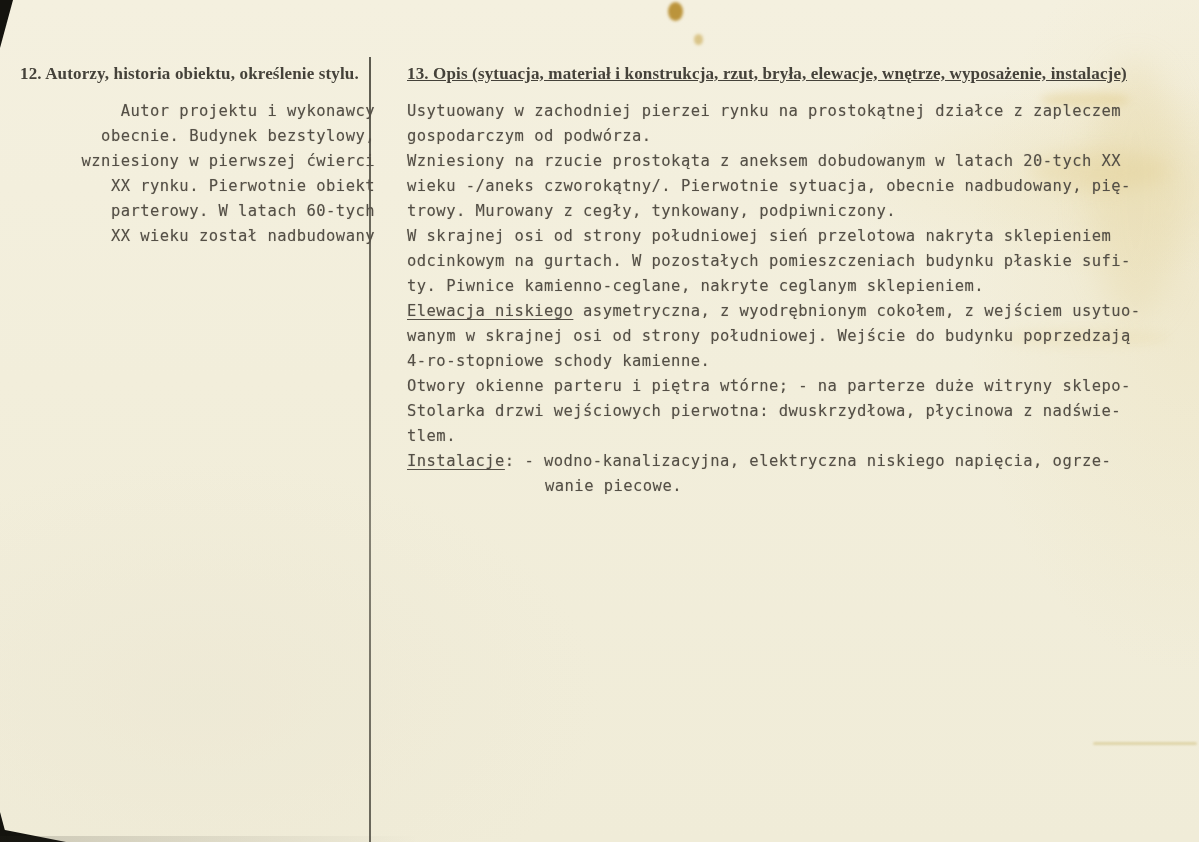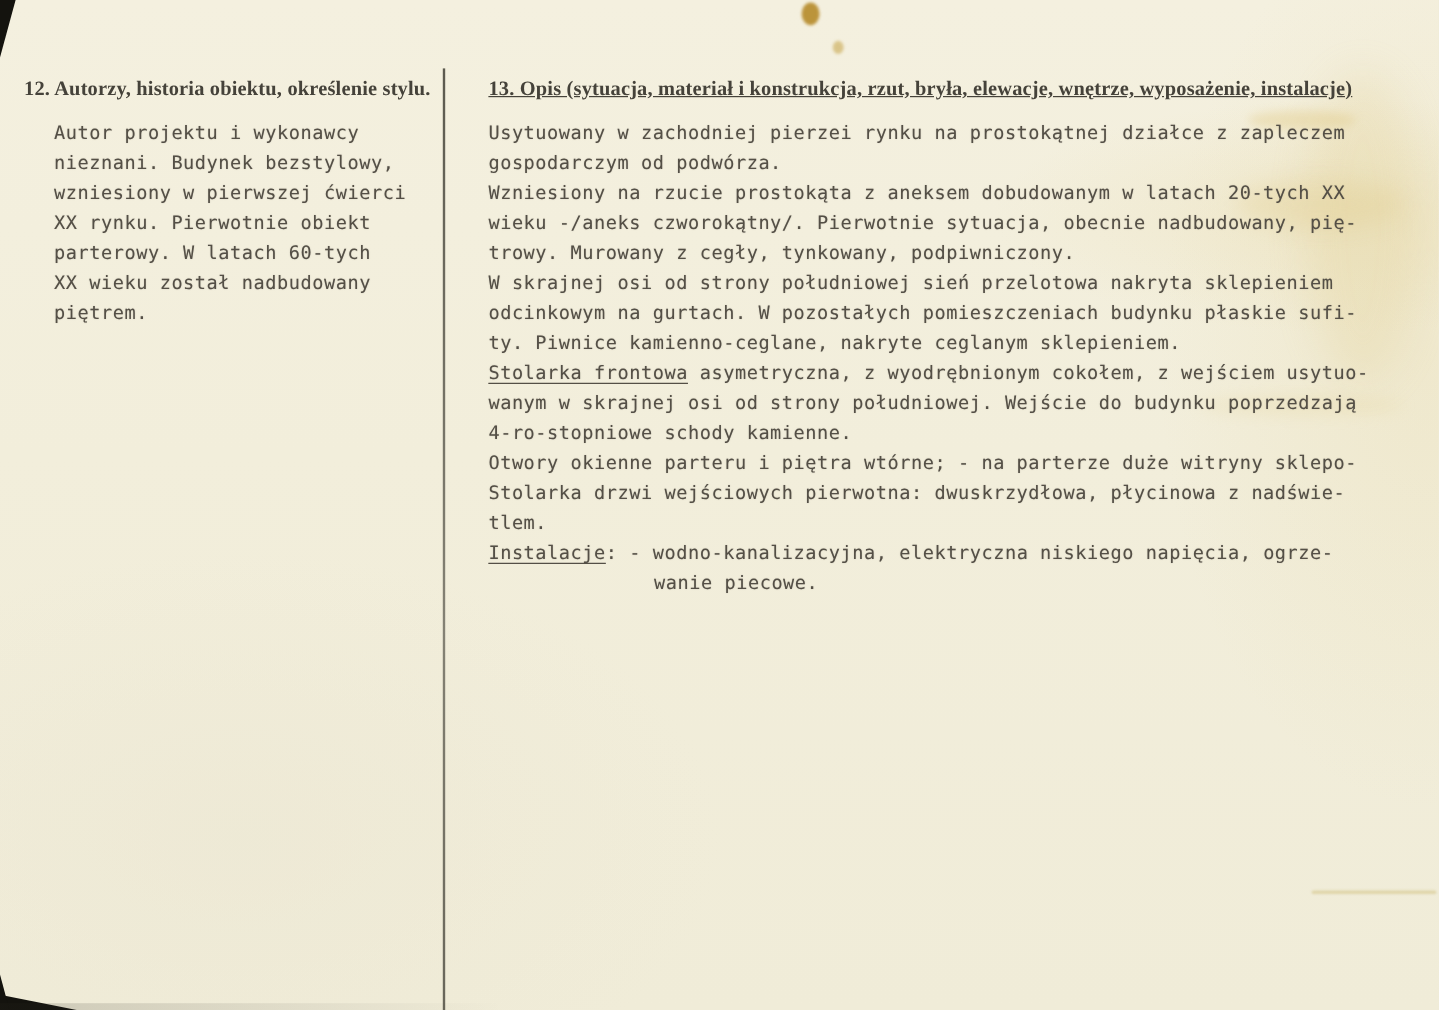--- a/index.html
+++ b/index.html
@@ -43,21 +43,21 @@
     font-family:"Liberation Serif","DejaVu Serif",serif;
     font-size:17px;font-weight:bold;color:#45423a;letter-spacing:0.15px;
     white-space:nowrap;
   }
   .field-header.left{left:20px;}
   .field-header.right{left:407px;text-decoration:underline;}
   
   .typed{position:absolute;top:99px;color:#544f46;
     font-size:15.5px;letter-spacing:0.45px;
     text-shadow:0 0 1px rgba(84,79,70,0.35);}
-  .typed.left-text{left:45px;width:330px;}
+  .typed.left-text{left:45px;width:330px;text-align:right;}
   .typed.right-text{left:407px;width:775px;}
   .tline{height:25px;line-height:25px;white-space:pre;}
   .u{text-decoration:underline;text-underline-offset:3px;}
   .indent{padding-left:138px;}
 </style>
 </head>
 <body>
 
 <div class="paper">
 
@@ -73,40 +73,39 @@
   <div class="stain stain5"></div>
   <div class="stain stain6"></div>
   <div class="stain stain7"></div>
 
   <div class="divider"></div>
 
   <div class="field-header left">12. Autorzy, historia obiektu, określenie stylu.</div>
 
   <div class="typed left-text">
     <div class="tline">Autor projektu i wykonawcy</div>
-    <div class="tline">nieznani. Budynek bezstylowy,</div>
+    <div class="tline">obecnie. Budynek bezstylowy,</div>
     <div class="tline">wzniesiony w pierwszej ćwierci</div>
     <div class="tline">XX rynku. Pierwotnie obiekt</div>
     <div class="tline">parterowy. W latach 60-tych</div>
     <div class="tline">XX wieku został nadbudowany</div>
-    <div class="tline">piętrem.</div>
   </div>
 
   <div class="field-header right">13. Opis (sytuacja, materiał i konstrukcja, rzut, bryła, elewacje, wnętrze, wyposażenie, instalacje)</div>
 
   <div class="typed right-text">
     <div class="tline">Usytuowany w zachodniej pierzei rynku na prostokątnej działce z zapleczem</div>
     <div class="tline">gospodarczym od podwórza.</div>
     <div class="tline">Wzniesiony na rzucie prostokąta z aneksem dobudowanym w latach 20-tych XX</div>
     <div class="tline">wieku -/aneks czworokątny/. Pierwotnie sytuacja, obecnie nadbudowany, pię-</div>
     <div class="tline">trowy. Murowany z cegły, tynkowany, podpiwniczony.</div>
     <div class="tline">W skrajnej osi od strony południowej sień przelotowa nakryta sklepieniem</div>
     <div class="tline">odcinkowym na gurtach. W pozostałych pomieszczeniach budynku płaskie sufi-</div>
     <div class="tline">ty. Piwnice kamienno-ceglane, nakryte ceglanym sklepieniem.</div>
-    <div class="tline"><span class="u">Stolarka frontowa</span><span> asymetryczna, z wyodrębnionym cokołem, z wejściem usytuo-</span></div>
+    <div class="tline"><span class="u">Elewacja niskiego</span><span> asymetryczna, z wyodrębnionym cokołem, z wejściem usytuo-</span></div>
     <div class="tline">wanym w skrajnej osi od strony południowej. Wejście do budynku poprzedzają</div>
     <div class="tline">4-ro-stopniowe schody kamienne.</div>
     <div class="tline">Otwory okienne parteru i piętra wtórne; - na parterze duże witryny sklepo-</div>
     <div class="tline">Stolarka drzwi wejściowych pierwotna: dwuskrzydłowa, płycinowa z nadświe-</div>
     <div class="tline">tlem.</div>
     <div class="tline"><span class="u">Instalacje</span><span>: - wodno-kanalizacyjna, elektryczna niskiego napięcia, ogrze-</span></div>
     <div class="tline indent">wanie piecowe.</div>
   </div>
 
 </div>

